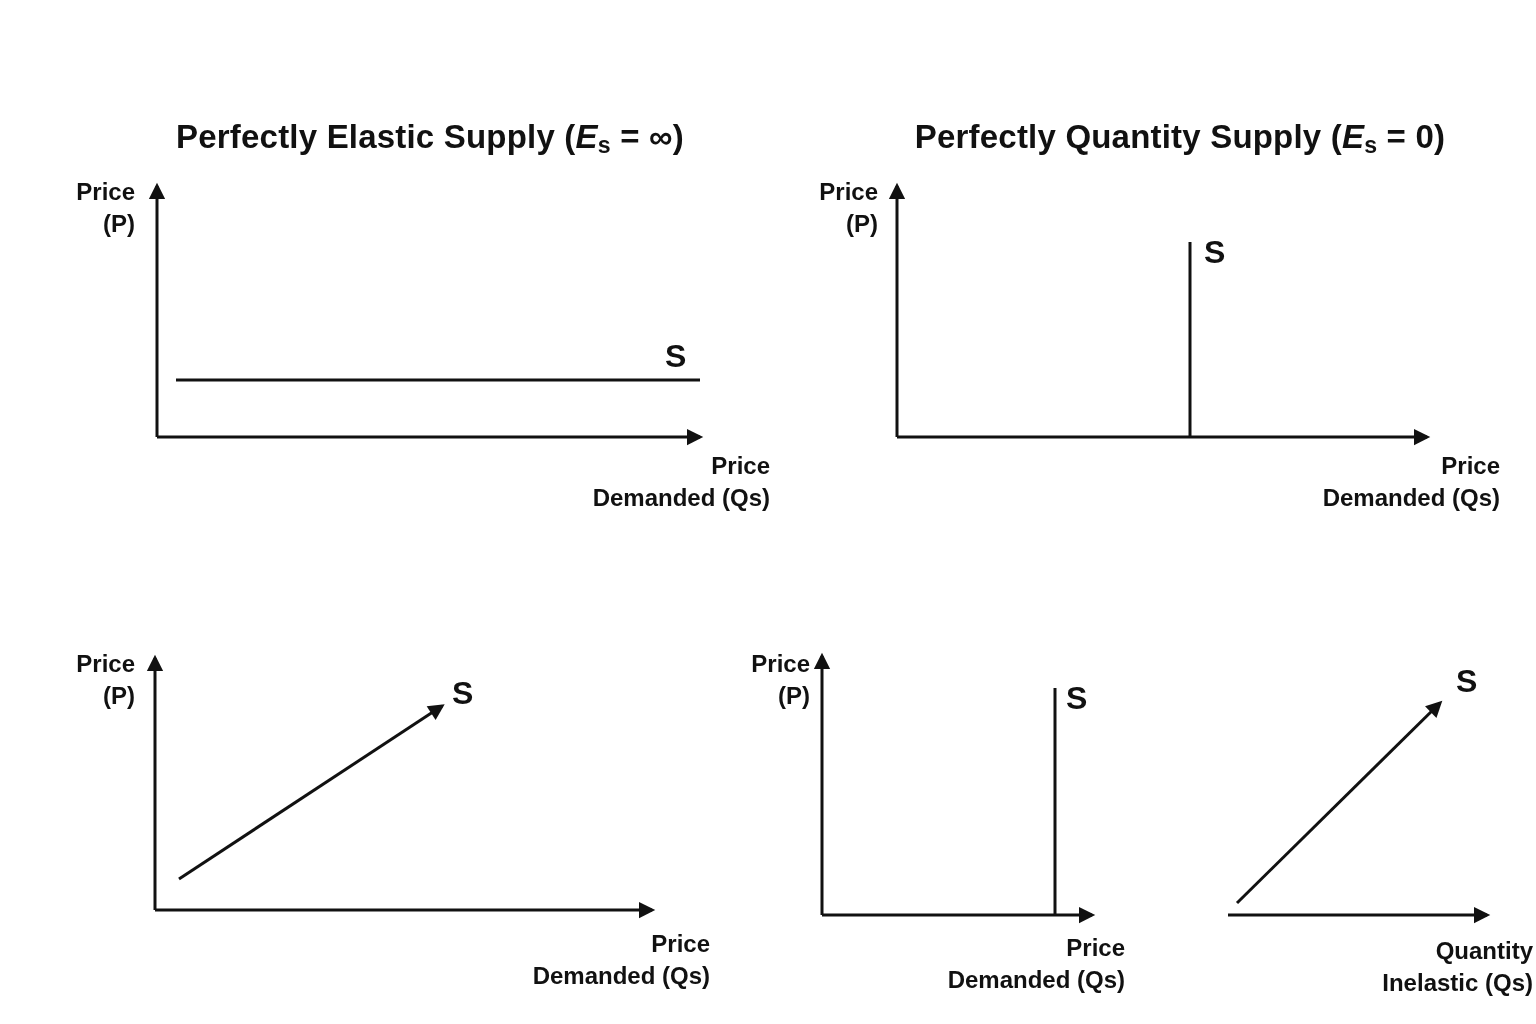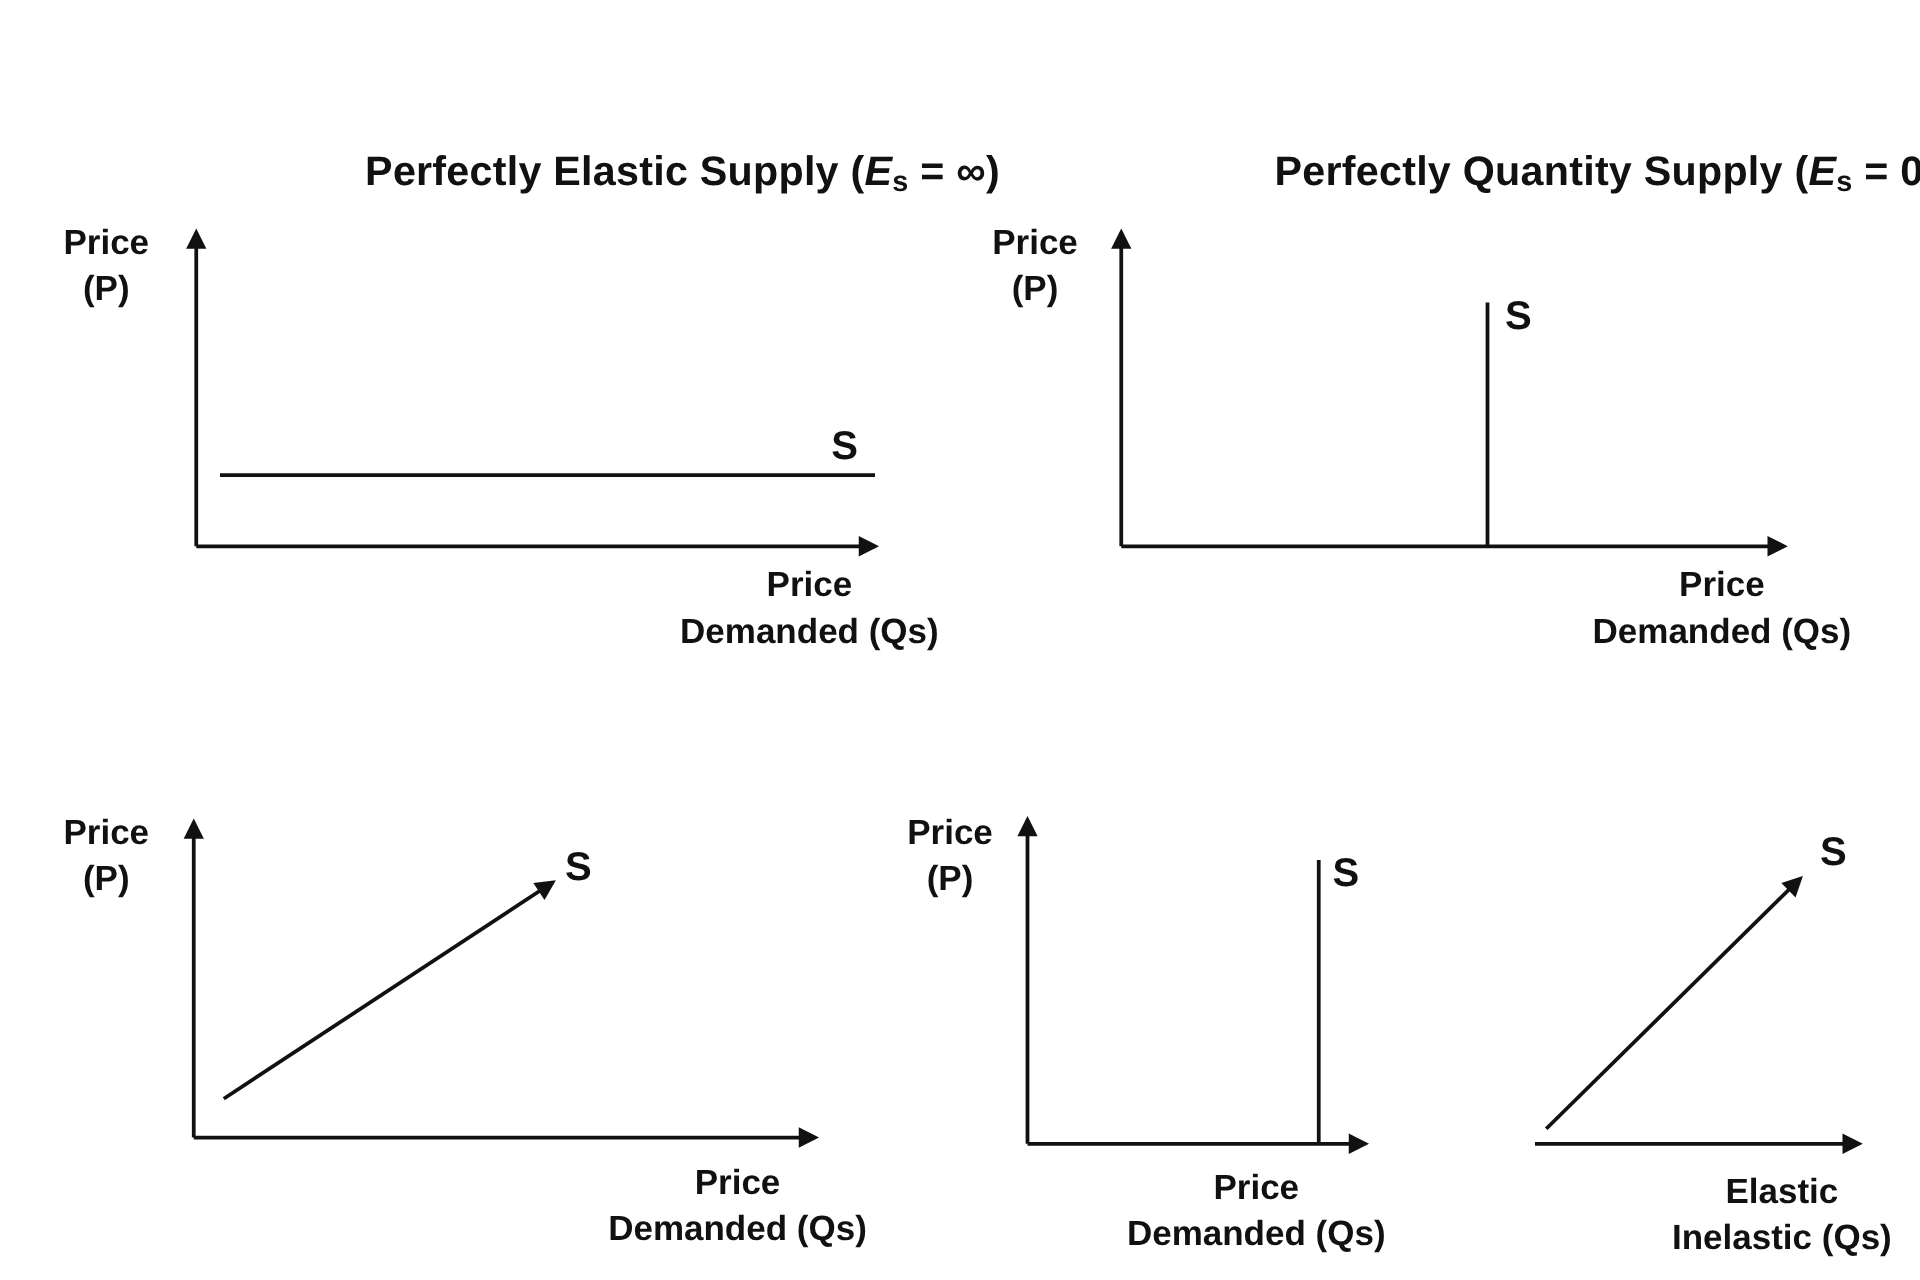--- a/index.html
+++ b/index.html
@@ -8,32 +8,32 @@
     width: 1536px;
     height: 1024px;
     background: #ffffff;
     font-family: "Liberation Sans", sans-serif;
     color: #111111;
     overflow: hidden;
   }
   .svg-layer { position: absolute; left: 0; top: 0; width: 1536px; height: 1024px; }
   .panel-title {
     position: absolute;
-    text-align: right;
+    text-align: center;
     font-size: 33px;
     font-weight: 600;
     letter-spacing: 0.2px;
     white-space: nowrap;
   }
   .panel-title .var { font-style: italic; }
   .panel-title .sub { font-size: 0.7em; vertical-align: -0.22em; }
   .axis-label {
     position: absolute;
-    text-align: center;
-    font-size: 28px;
+    text-align: right;
+    font-size: 24px;
     font-weight: 700;
     line-height: 1.32;
   }
   .s-label {
     position: absolute;
     font-size: 32px;
     font-weight: 600;
   }
 </style>
 </head>
@@ -128,17 +128,17 @@
   <div class="s-label" style="left:1066px; top:680px;">S</div>
 
   <div class="axis-label" style="left:885px; top:932px; width:240px;">
     <div>Price</div>
     <div>Demanded (Qs)</div>
   </div>
 
   <div class="s-label" style="left:1456px; top:663px;">S</div>
 
   <div class="axis-label" style="left:1318px; top:935px; width:215px;">
-    <div>Elastic</div>
+    <div>Quantity</div>
     <div>Inelastic (Qs)</div>
   </div>
 
 </div>
 
 </body></html>

